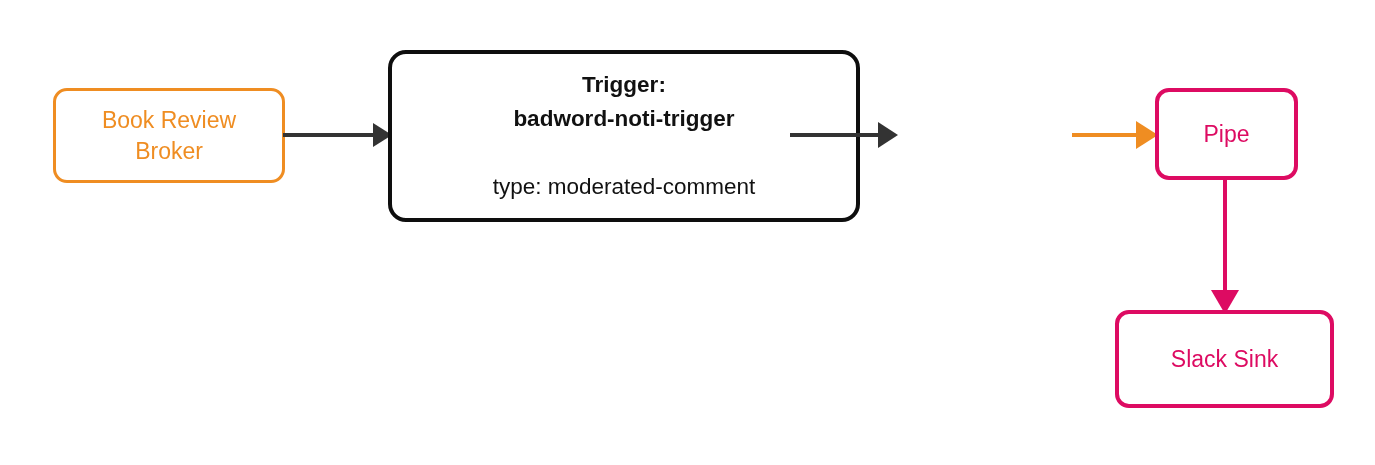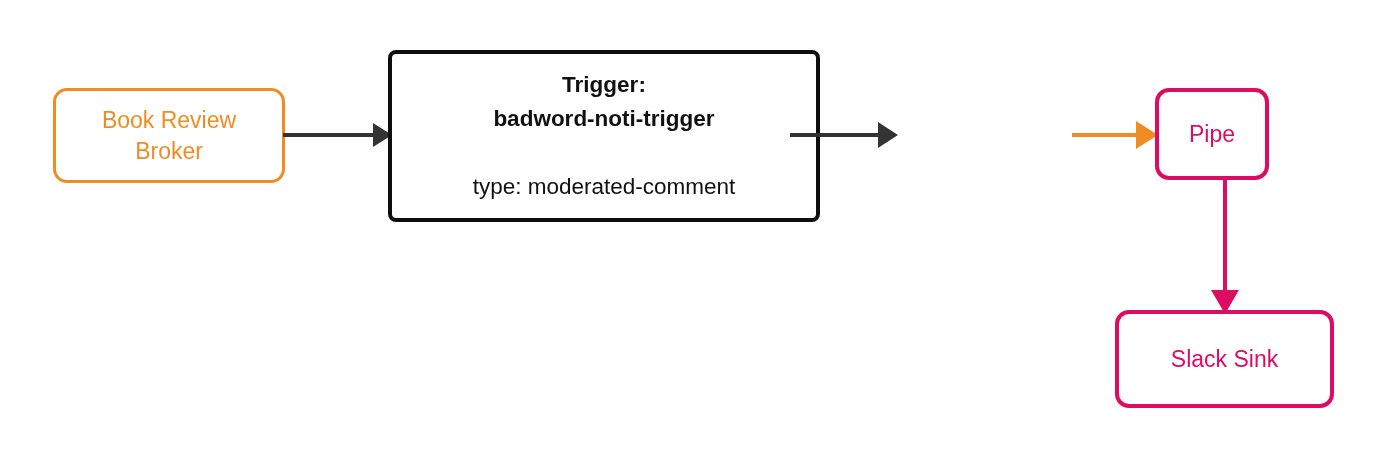--- a/index.html
+++ b/index.html
@@ -41,40 +41,40 @@
   }
   #node-book-review-broker {
     left: 53px; top: 88px; width: 232px; height: 95px;
   }
   #node-badword-broker {
     left: 895px; top: 88px; width: 179px; height: 92px;
   }
 
   
   #node-trigger {
-    left: 388px; top: 50px; width: 432px; height: 172px;
+    left: 388px; top: 50px; width: 472px; height: 172px;
     border: 4px solid #0e0e0e;
-    border-radius: 8px;
+    border-radius: 18px;
     color: #111111;
     font-size: 22.5px;
   }
   #node-trigger .node-label { line-height: 1.52; }
   .kv-key { font-weight: 400; }
   .kv-val { font-weight: 400; }
   .line-all-bold { font-weight: 700; }
 
   
   .node-pink {
     border: 4px solid #dd0b62;
     border-radius: 14px;
     color: #dd0b62;
     font-size: 23px;
   }
   #node-pipe {
-    left: 1155px; top: 88px; width: 114px; height: 92px;
+    left: 1155px; top: 88px; width: 143px; height: 92px;
   }
   #node-slack-sink {
     left: 1115px; top: 310px; width: 219px; height: 98px; align-items: center;
   }
 
   
   .edge {
     position: absolute;
     overflow: visible;
   }

